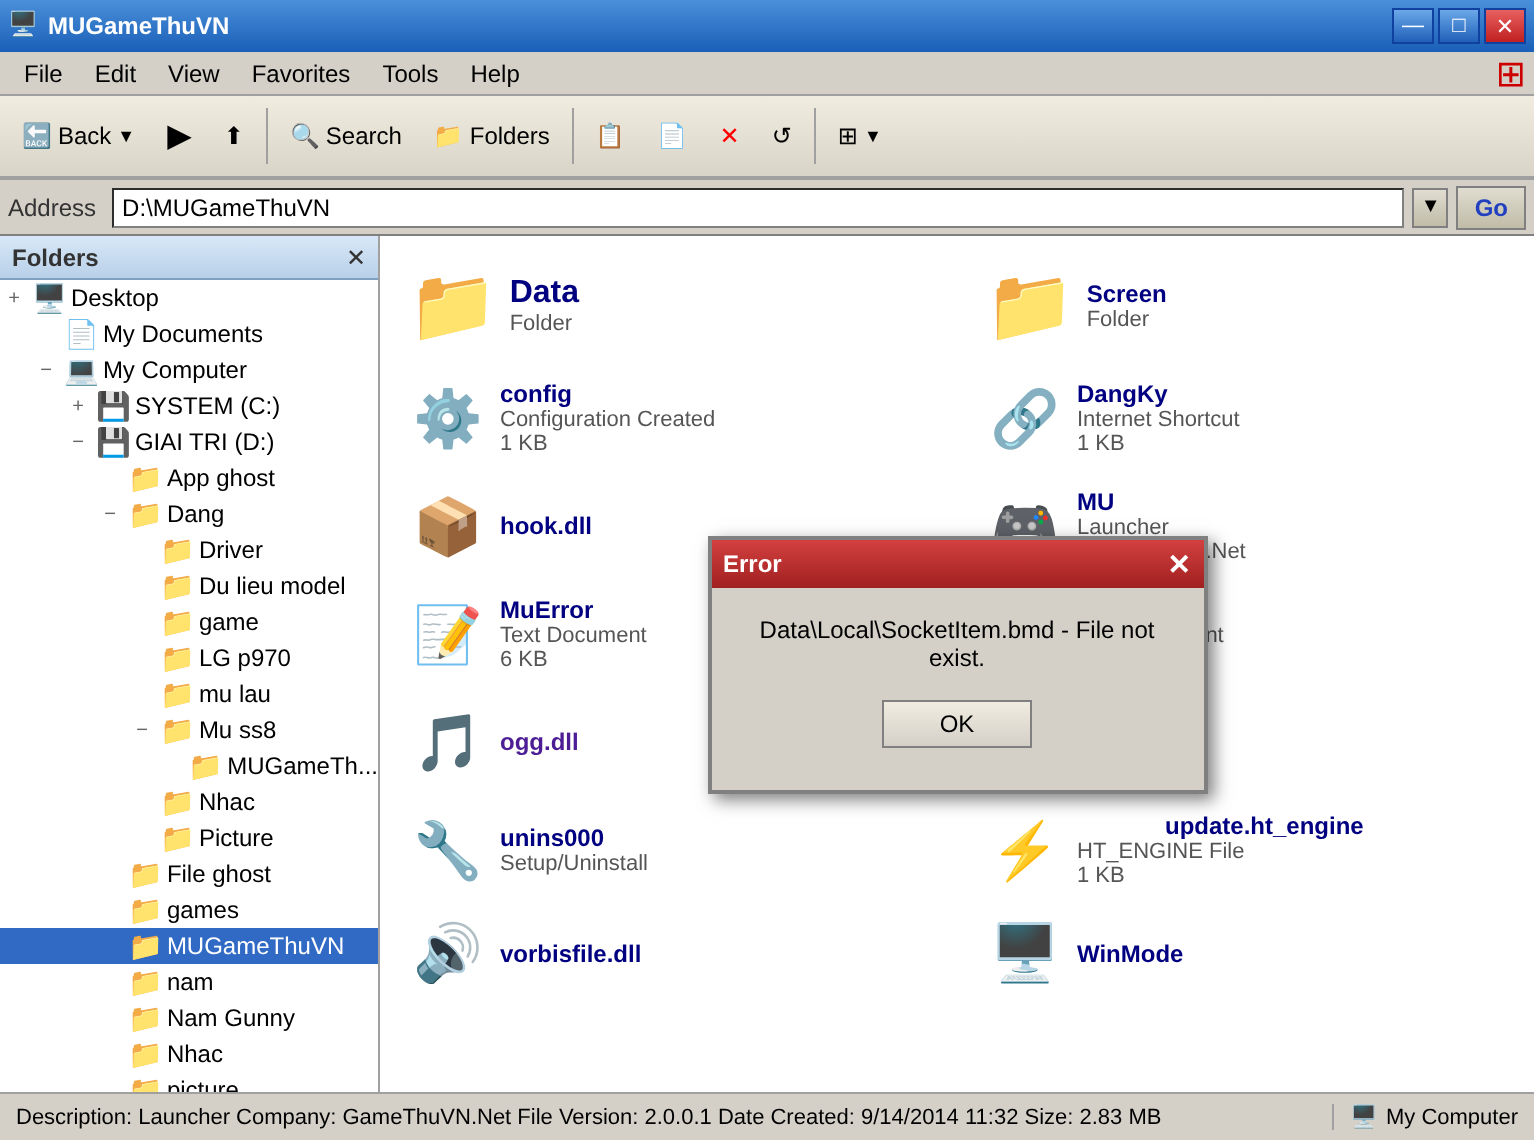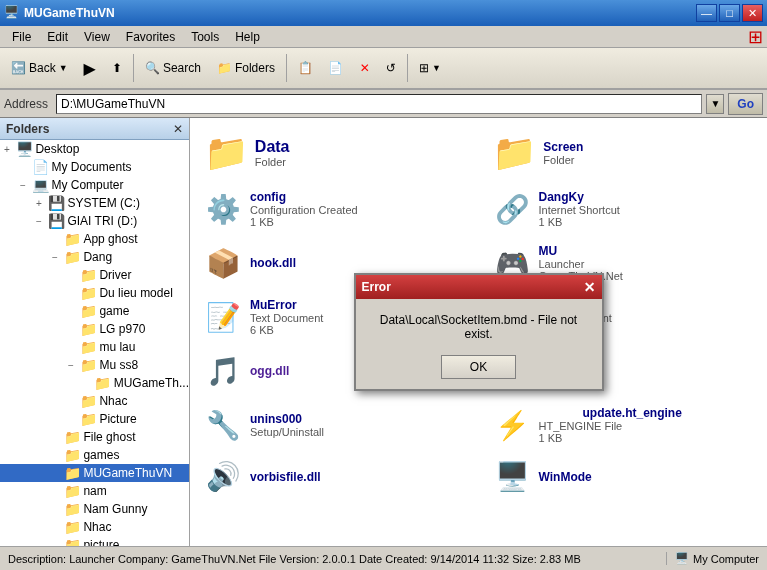--- a/index.html
+++ b/index.html
@@ -118,21 +118,21 @@
       box-shadow: 3px 3px 8px rgba(0,0,0,0.5);
       width: 250px;
     }
     .dialog-titlebar {
       background: linear-gradient(to bottom, #d44040, #a02020);
       height: 24px; display: flex; align-items: center; padding: 0 6px;
       color: white; font-size: 12px; font-weight: bold;
     }
     .dialog-title { flex: 1; }
     .dialog-close { cursor: pointer; font-size: 14px; }
-    .dialog-body { padding: 14px 12px 10px; font-size: 12px; text-align: center; }
+    .dialog-body { padding: 14px 12px 21px; font-size: 12px; text-align: center; }
     .dialog-message { margin-bottom: 14px; font-size: 12px; }
     .dialog-ok {
       background: linear-gradient(to bottom, #f0ece0, #d4d0c8);
       border: 1px solid #808080; padding: 4px 28px; font-size: 12px;
       cursor: pointer; display: block; margin: 0 auto;
     }
 
     
     .file-scroll::-webkit-scrollbar { width: 16px; }
     .file-scroll::-webkit-scrollbar-track { background: #d4d0c8; }

